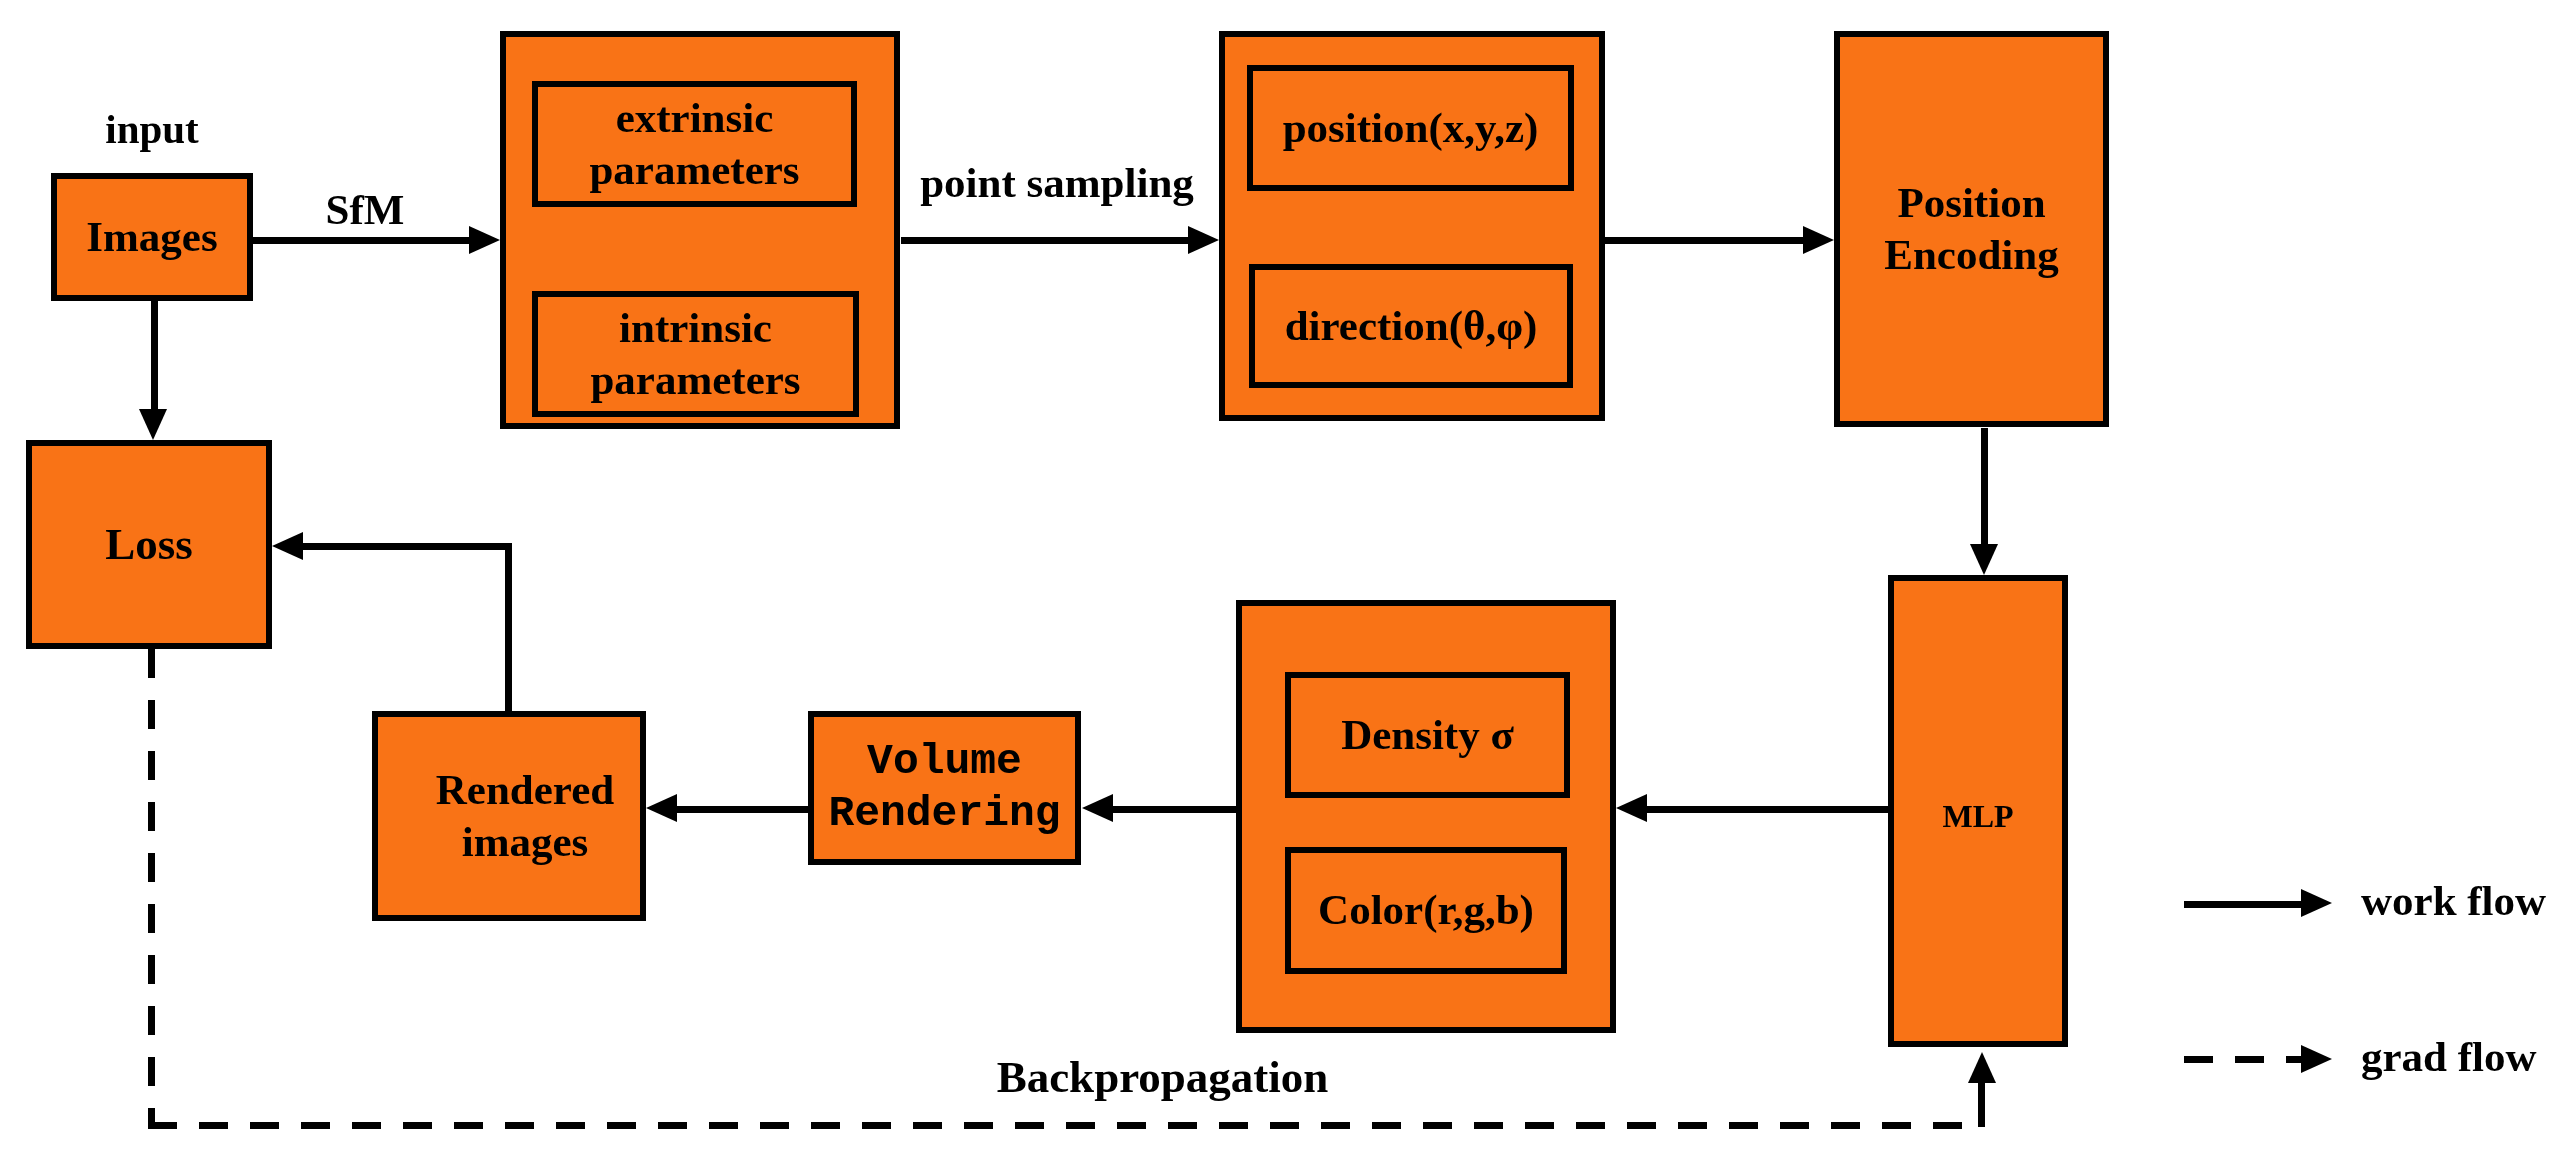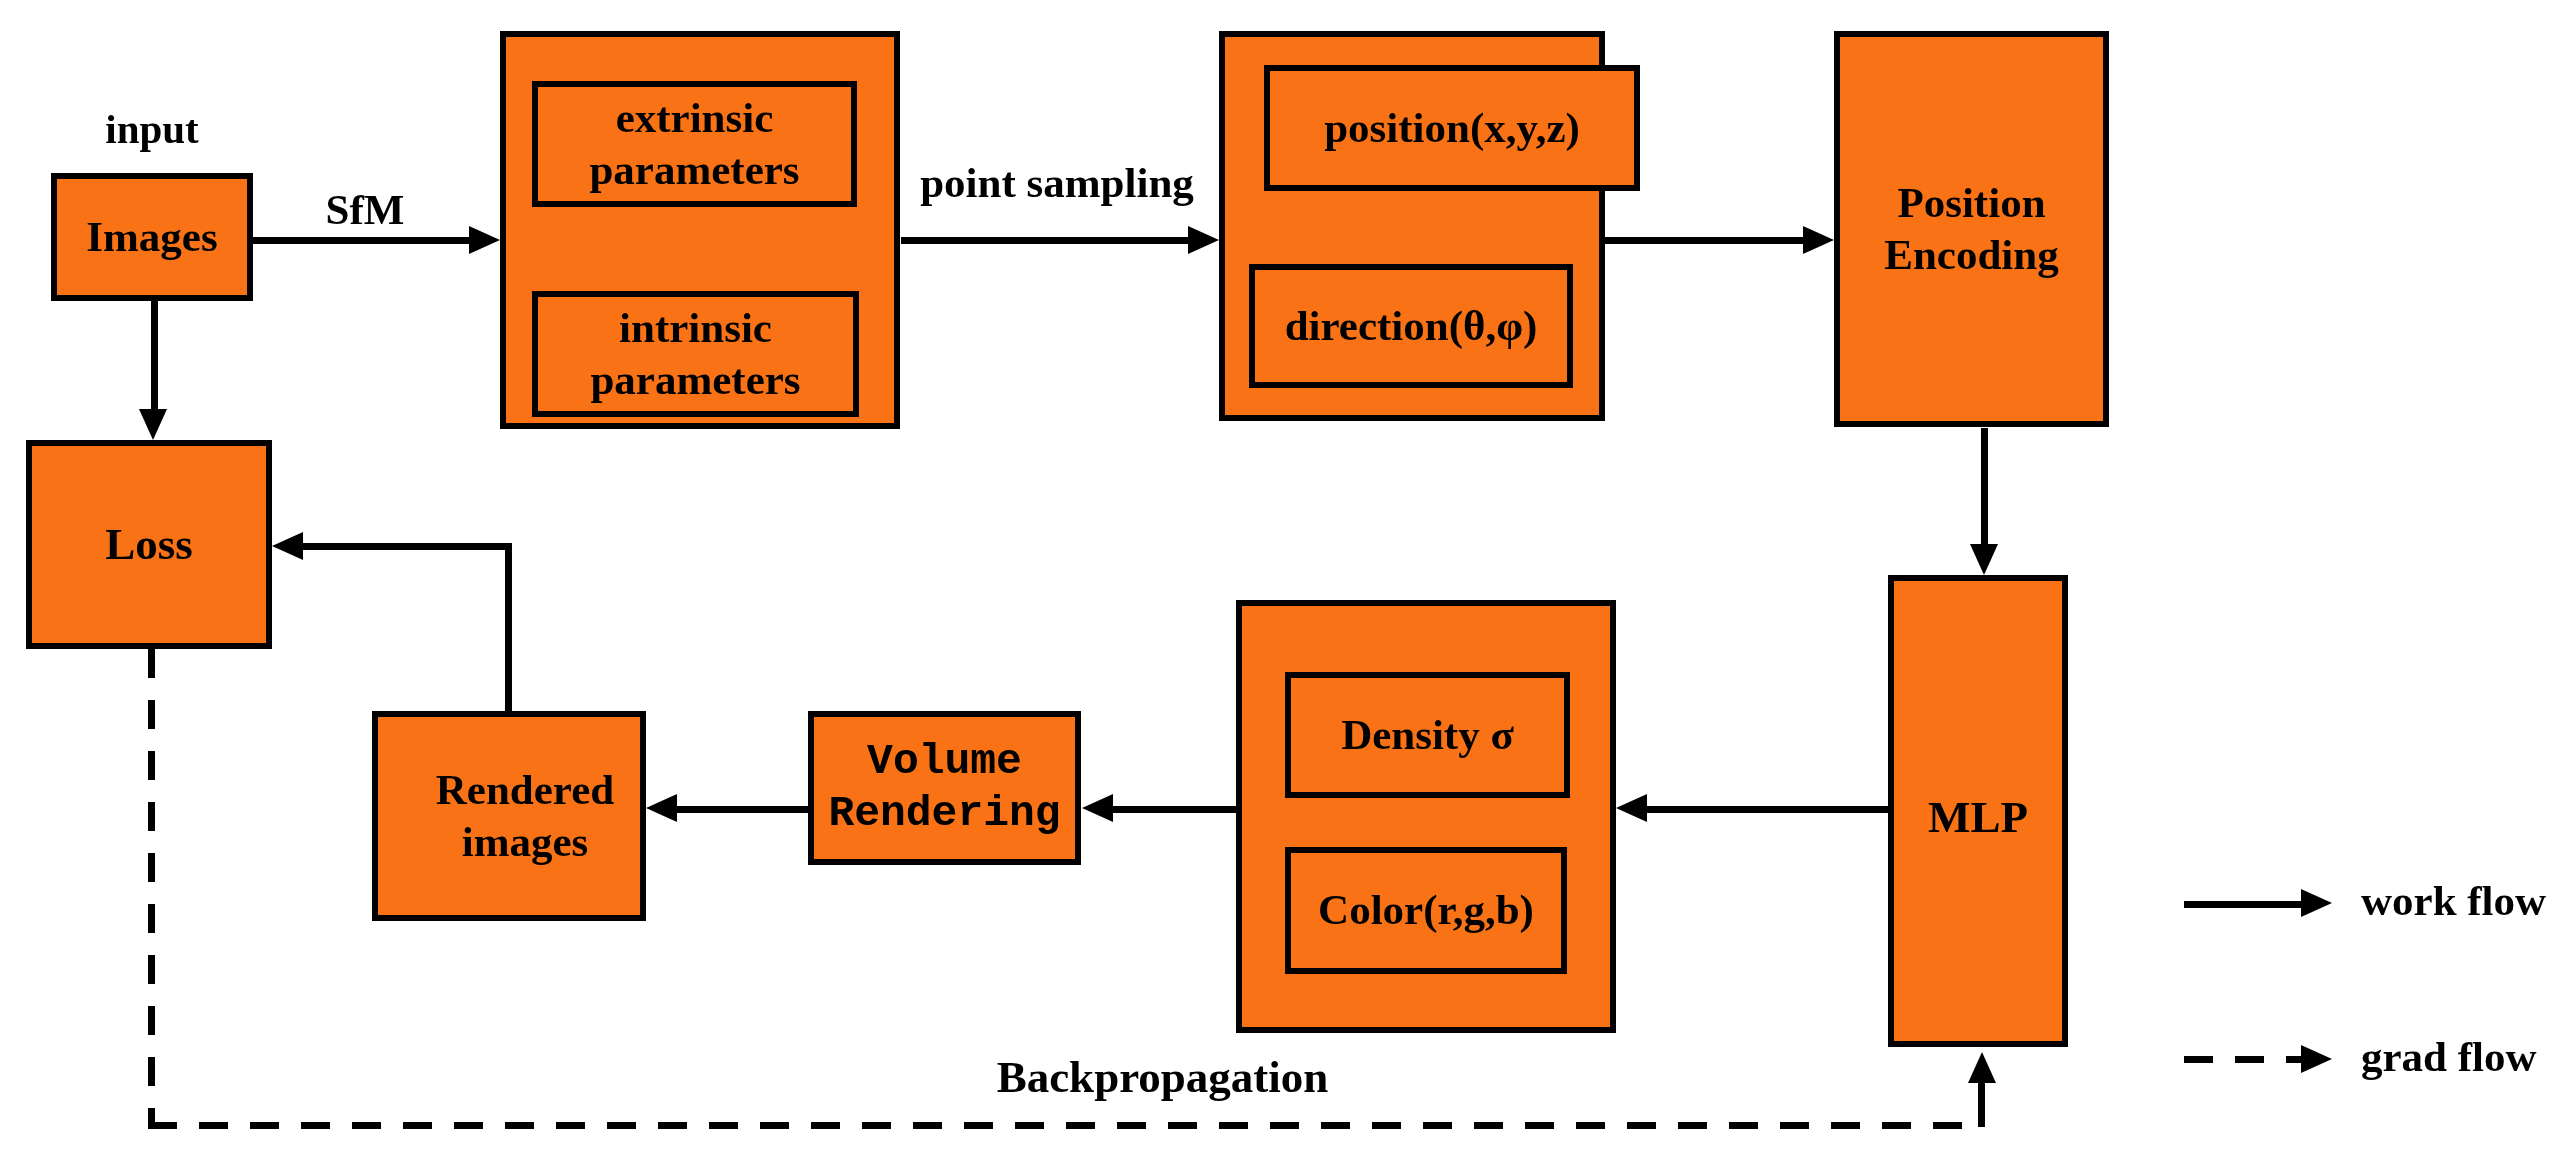--- a/index.html
+++ b/index.html
@@ -46,34 +46,34 @@
   <div class="box" style="left:532px; top:81px; width:325px; height:126px;">
     <span class="lbl">extrinsic
 parameters</span>
   </div>
   <div class="box" style="left:532px; top:251px; width:327px; height:126px;margin-top:40px;">
     <span class="lbl">intrinsic
 parameters</span>
   </div>
 
   <div class="box" style="left:1219px; top:31px; width:386px; height:390px;"></div>
-  <div class="box" style="left:1247px; top:65px; width:376px; height:126px;margin-left:17px;">
+  <div class="box" style="left:1247px; top:65px; width:327px; height:126px;">
     <span class="lbl">position(x,y,z)</span>
   </div>
   <div class="box" style="left:1249px; top:264px; width:324px; height:124px;">
     <span class="lbl">direction(θ,φ)</span>
   </div>
 
   <div class="box" style="left:1834px; top:31px; width:275px; height:396px;align-items:center;">
     <span class="lbl">Position
 Encoding</span>
   </div>
 
   <div class="box" style="left:1888px; top:575px; width:180px; height:472px;">
-    <span class="lbl" style="font-size:45px;margin-top:12px;">MLP</span>
+    <span class="lbl" style="font-size:32px;margin-top:12px;">MLP</span>
   </div>
 
   <div class="box" style="left:1236px; top:600px; width:380px; height:433px;"></div>
   <div class="box" style="left:1285px; top:672px; width:285px; height:126px;">
     <span class="lbl">Density σ</span>
   </div>
   <div class="box" style="left:1285px; top:847px; width:282px; height:127px;justify-content:center;">
     <span class="lbl">Color(r,g,b)</span>
   </div>
 

